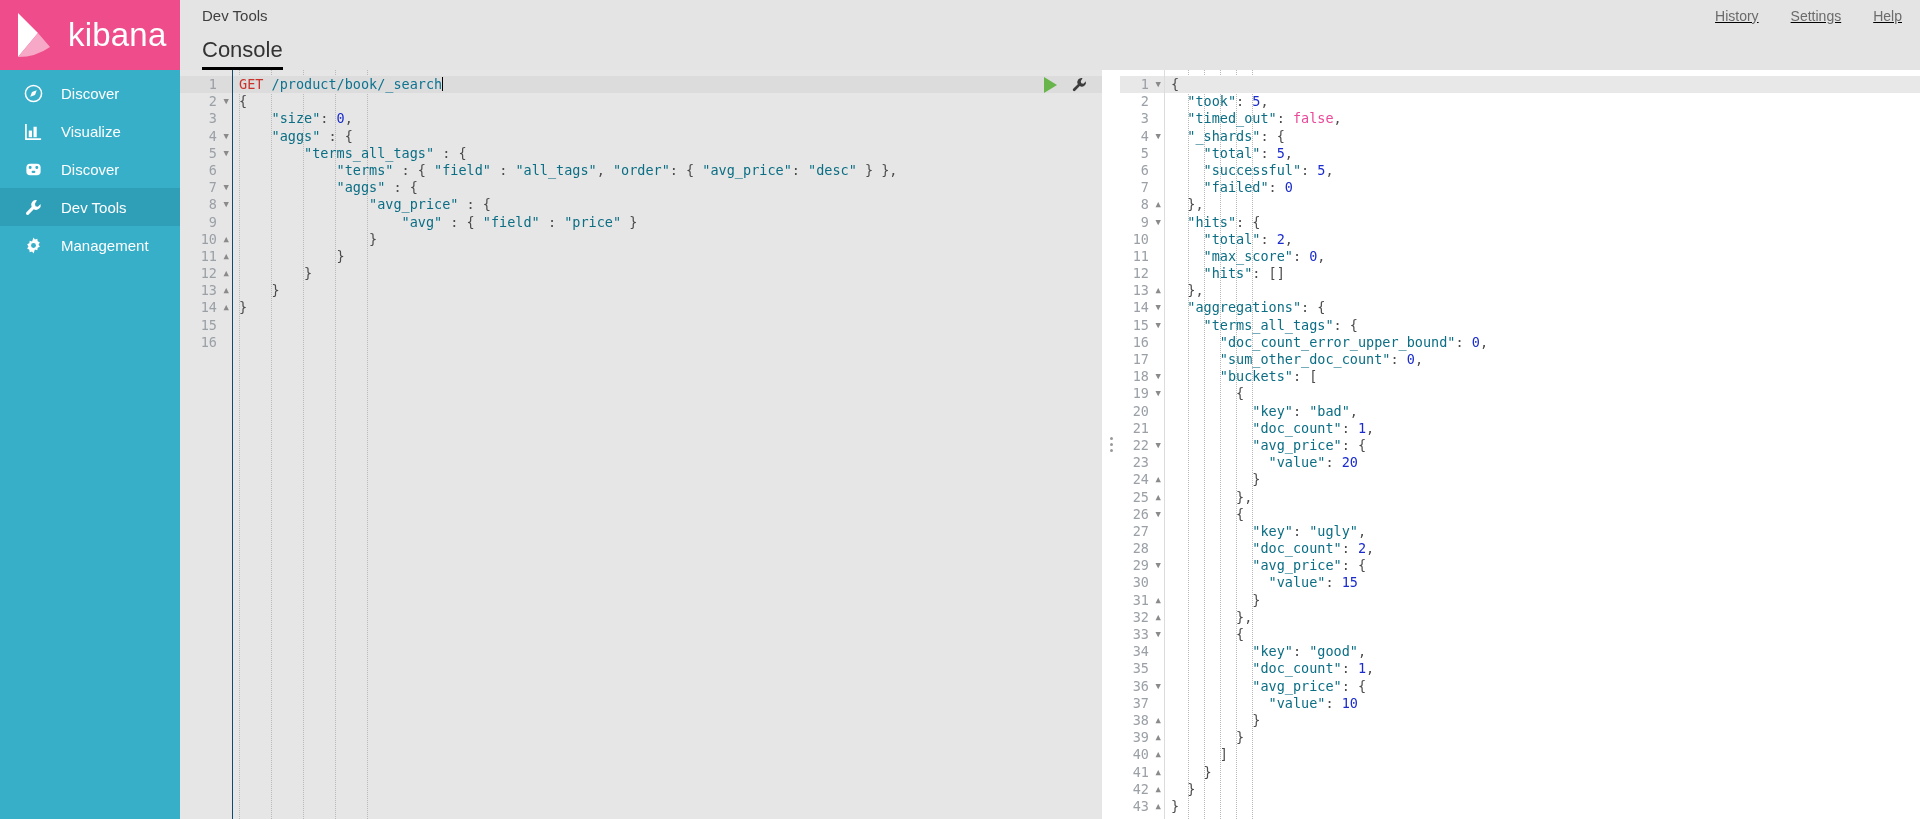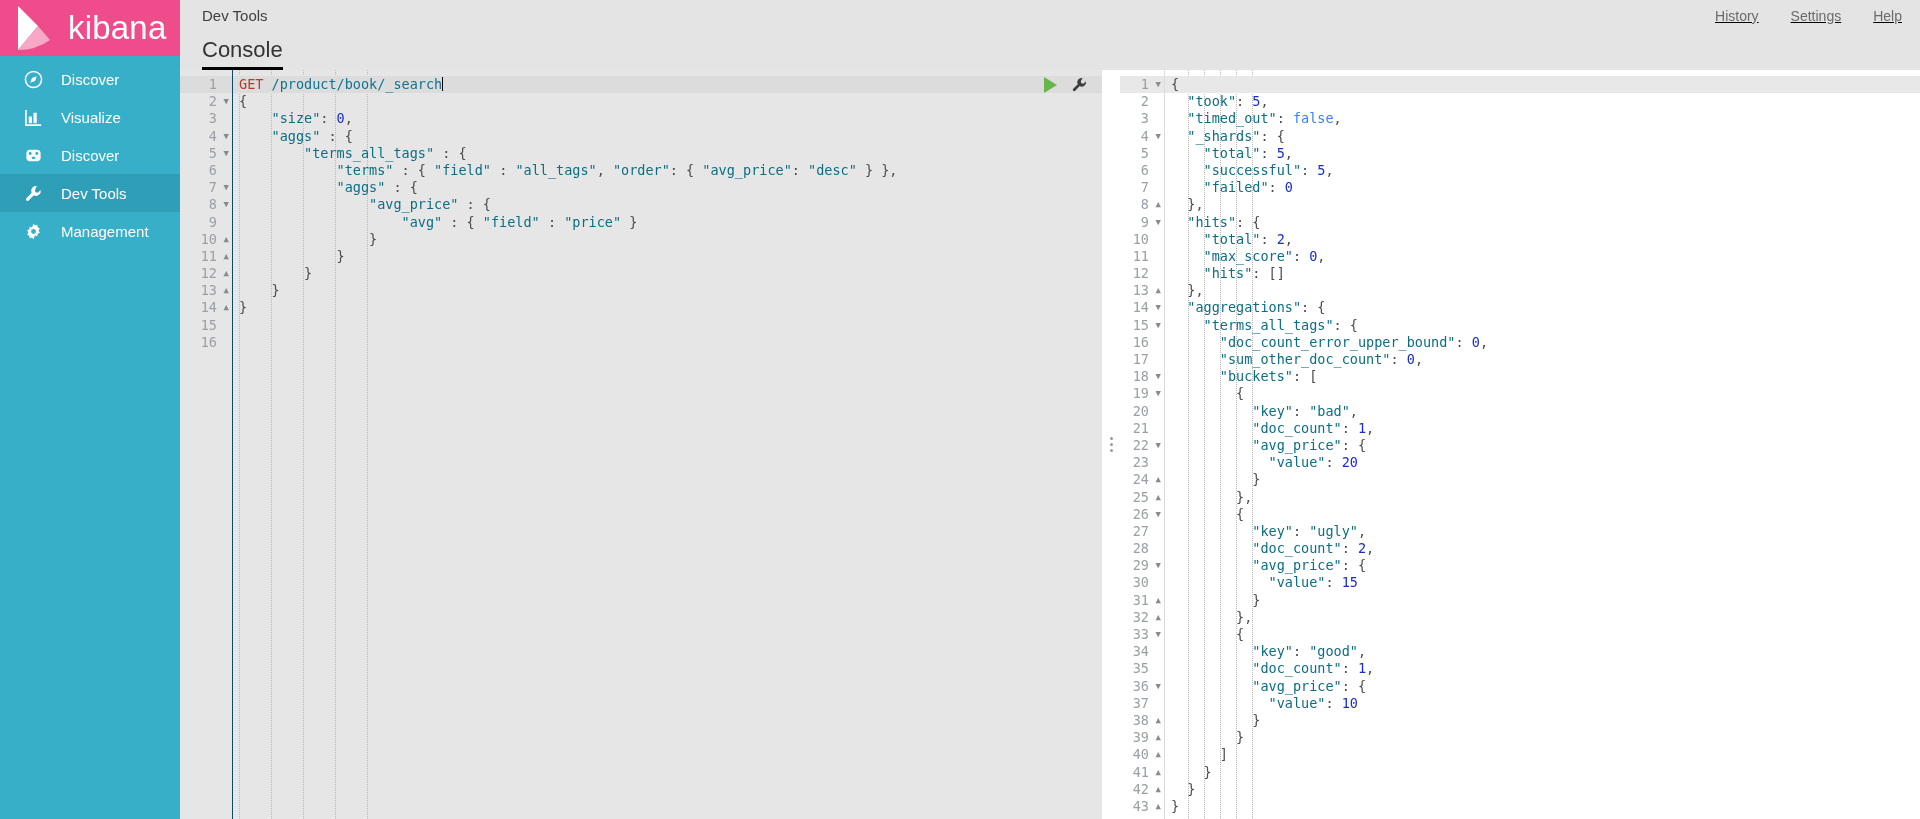--- a/index.html
+++ b/index.html
@@ -11,21 +11,21 @@
   }
   #app { display: flex; width: 1920px; height: 819px; }
 
   
   .sidebar {
     width: 180px; flex: 0 0 180px;
     background: #37afc9;
     display: flex; flex-direction: column;
   }
   .brand {
-    height: 56px; background: #ee4c8b;
+    height: 70px; background: #ee4c8b;
     display: flex; align-items: center; padding-left: 16px;
   }
   .brand-logo { width: 42px; height: 44px; position: relative; flex: 0 0 42px; }
   .brand-logo svg { display:block; }
   .brand-name {
     color: #ffffff; font-size: 33px; letter-spacing: .2px;
     margin-left: 10px; font-weight: 400;
   }
   .nav { display: flex; flex-direction: column; padding-top: 4px; }
   .nav-item {
@@ -108,21 +108,21 @@
   .code-row.cur { background: #dcdcdc; }
   .editor.output .code-row.cur { background: #e8e8e8; }
 
   
   .t-method { color: #c9322b; }
   .t-url    { color: #0e7390; }
   .t-punct  { color: #4b4b4b; }
   .t-key    { color: #0b6e84; }
   .t-str    { color: #0b6e84; }
   .t-num    { color: #1a2ccd; }
-  .t-bool   { color: #3b82f6; }
+  .t-bool   { color: #ec4899; }
   .caret {
     display: inline-block; width: 1px; height: 14px;
     background: #000; vertical-align: -2px; margin-left: 0px;
   }
 
   
   .iguide {
     position: absolute; top: 0; bottom: 0; width: 1px;
     border-left: 1px dotted #b9b9b9;
   }

